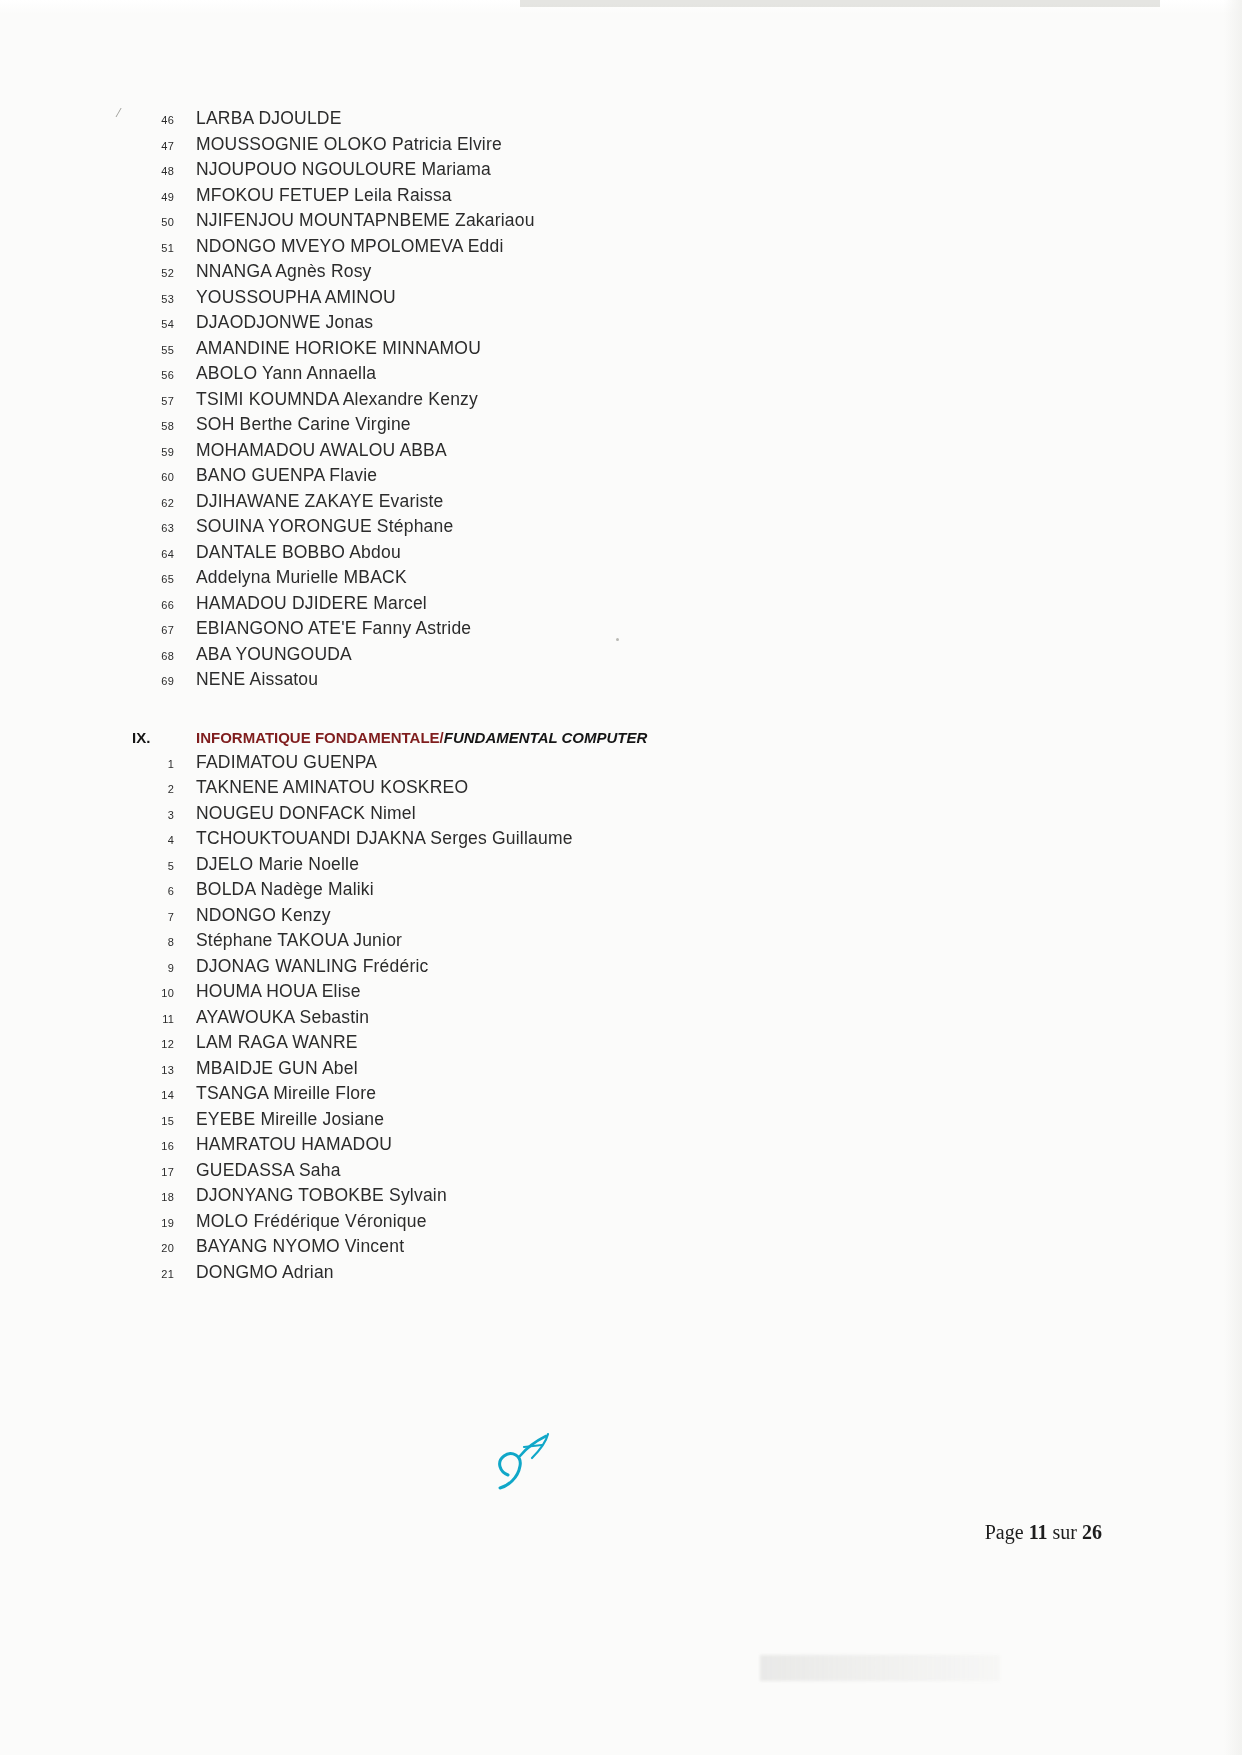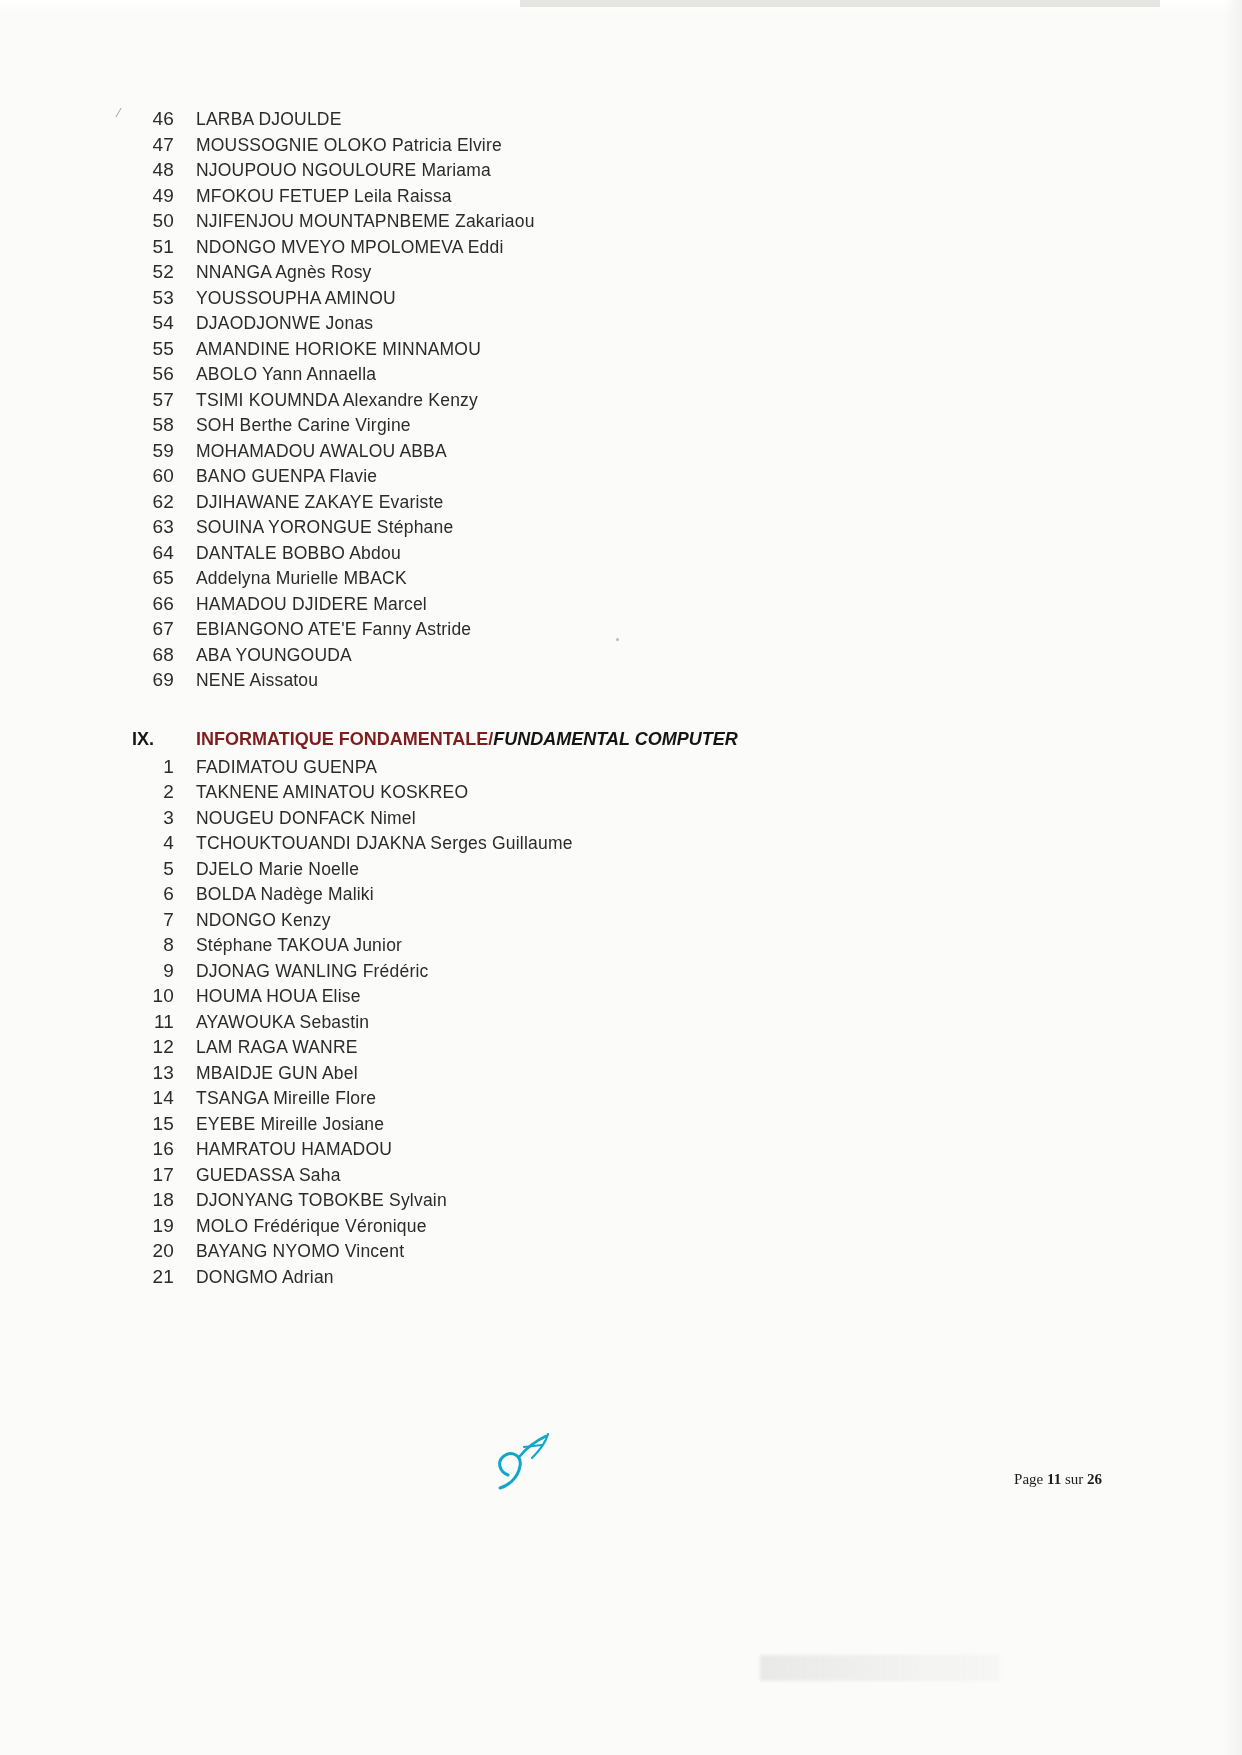--- a/index.html
+++ b/index.html
@@ -69,32 +69,32 @@
     font-size: 17.5px;
     color: #2b2b2b;
     letter-spacing: 0.2px;
   }
   .row .num {
     width: 66px;
     text-align: right;
     padding-right: 22px;
     box-sizing: border-box;
     color: #2b2b2b;
-    font-size: 19px;
+    font-size: 11px;
   }
   .row .name {
     white-space: nowrap;
   }
   
   .section-head {
     display: flex;
     align-items: baseline;
     margin-top: 34px;
     margin-bottom: 6px;
-    font-size: 18px;
+    font-size: 15px;
   }
   .section-head .roman {
     width: 66px;
     padding-right: 22px;
     box-sizing: border-box;
     text-align: left;
     font-weight: bold;
     color: #151515;
     padding-left: 2px;
   }
@@ -115,23 +115,23 @@
     left: 490px;
     top: 1428px;
     width: 120px;
     height: 70px;
     pointer-events: none;
   }
   
   .footer {
     position: absolute;
     right: 140px;
-    top: 1471px;
+    top: 1521px;
     font-family: "Liberation Serif", serif;
-    font-size: 15px;
+    font-size: 20px;
     color: #1d1d1d;
   }
   .footer b { font-weight: bold; }
   
   .bottom-smudge {
     position: absolute;
     left: 760px;
     top: 1655px;
     width: 240px;
     height: 26px;

